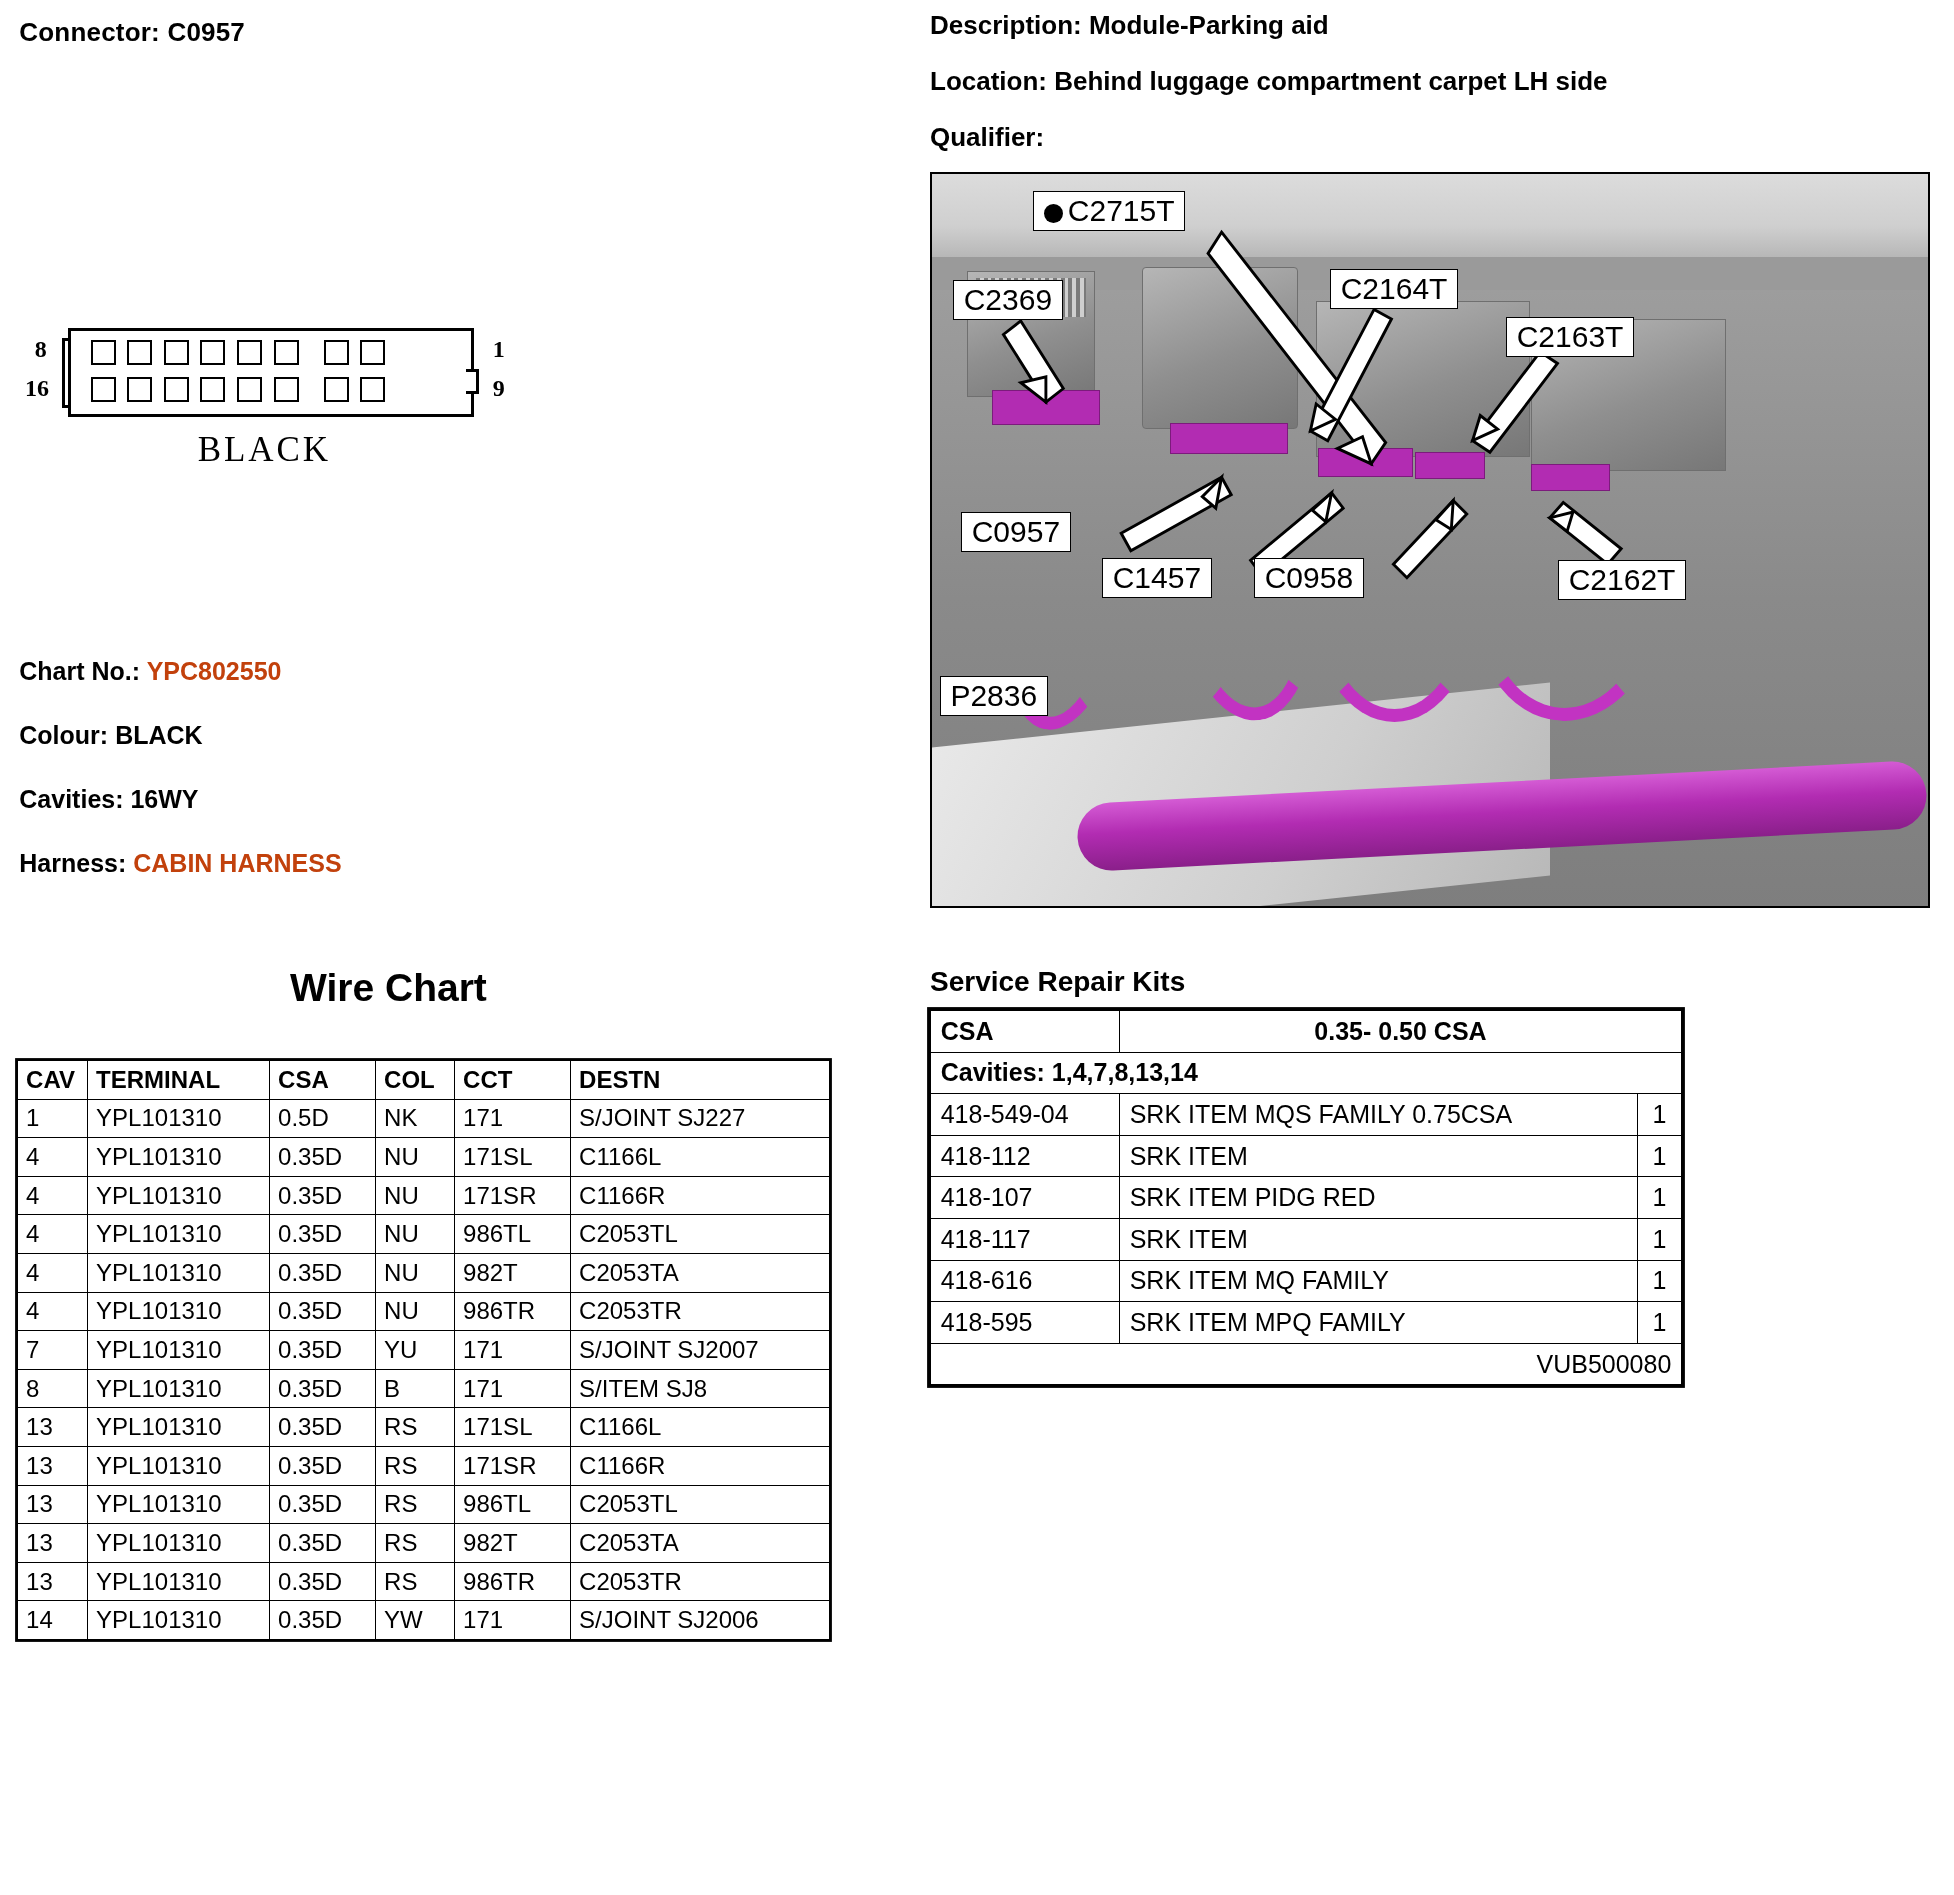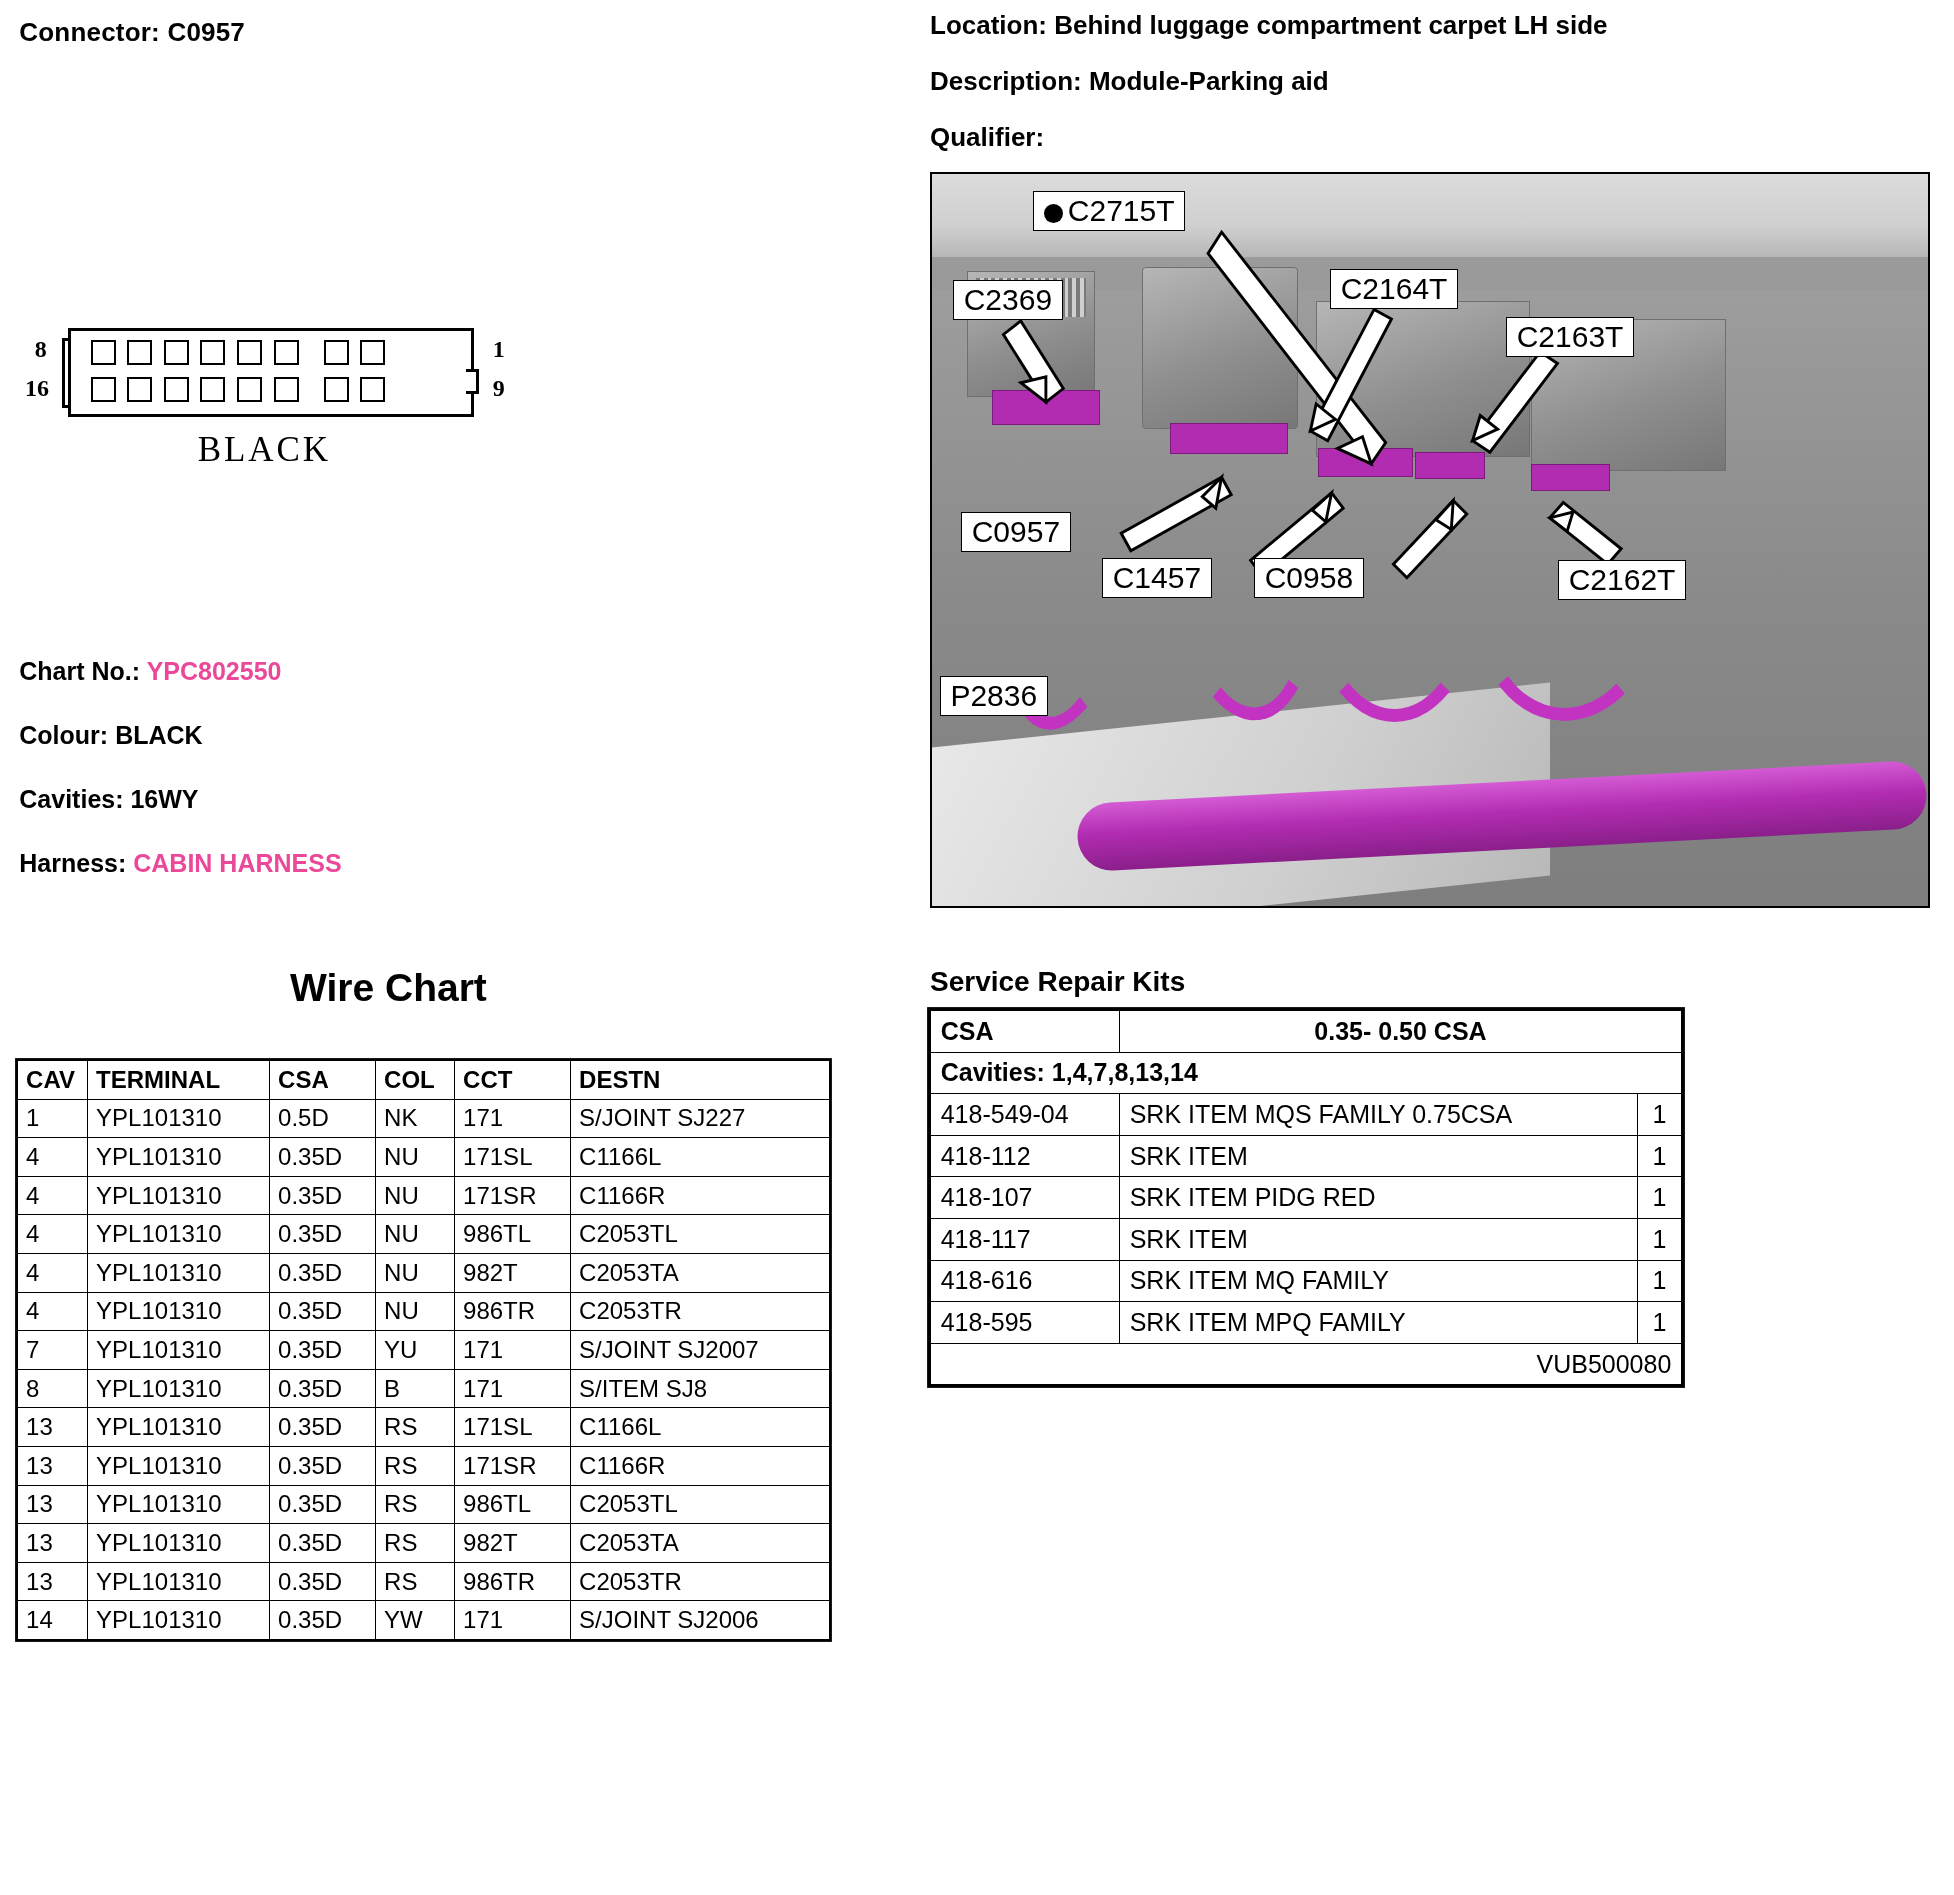--- a/index.html
+++ b/index.html
@@ -115,21 +115,21 @@
     position: absolute;
     left: 19.3px;
     top: 657px;
     width: 618px;
   }
   .info-line {
     font-size: 25px;
     font-weight: bold;
     margin-bottom: 35px;
   }
-  .green { color: #ec4899; }
+  .green { color: #c2410c; }
 
   
   .wire-chart-title {
     position: absolute;
     left: 290px;
     top: 966px;
     font-size: 39px;
     font-weight: bold;
   }
   table.wire {
@@ -489,26 +489,26 @@
           <td>0.35D</td>
           <td>YW</td>
           <td>171</td>
           <td>S/JOINT SJ2006</td>
         </tr>
     </tbody>
   </table>
 
   <div class="right-col">
     <div class="desc-line">
+      <span>Description:</span>
+      <span>Module-Parking aid</span>
+    </div>
+    <div class="desc-line">
       <span>Location:</span>
       <span>Behind luggage compartment carpet LH side</span>
-    </div>
-    <div class="desc-line">
-      <span>Description:</span>
-      <span>Module-Parking aid</span>
     </div>
     <div class="desc-line">
       <span>Qualifier:</span>
       <span></span>
     </div>
   </div>
 
   <div class="photo">
     <div class="ph-bodypanel"></div>
     <div class="ph-top-trim"></div>

